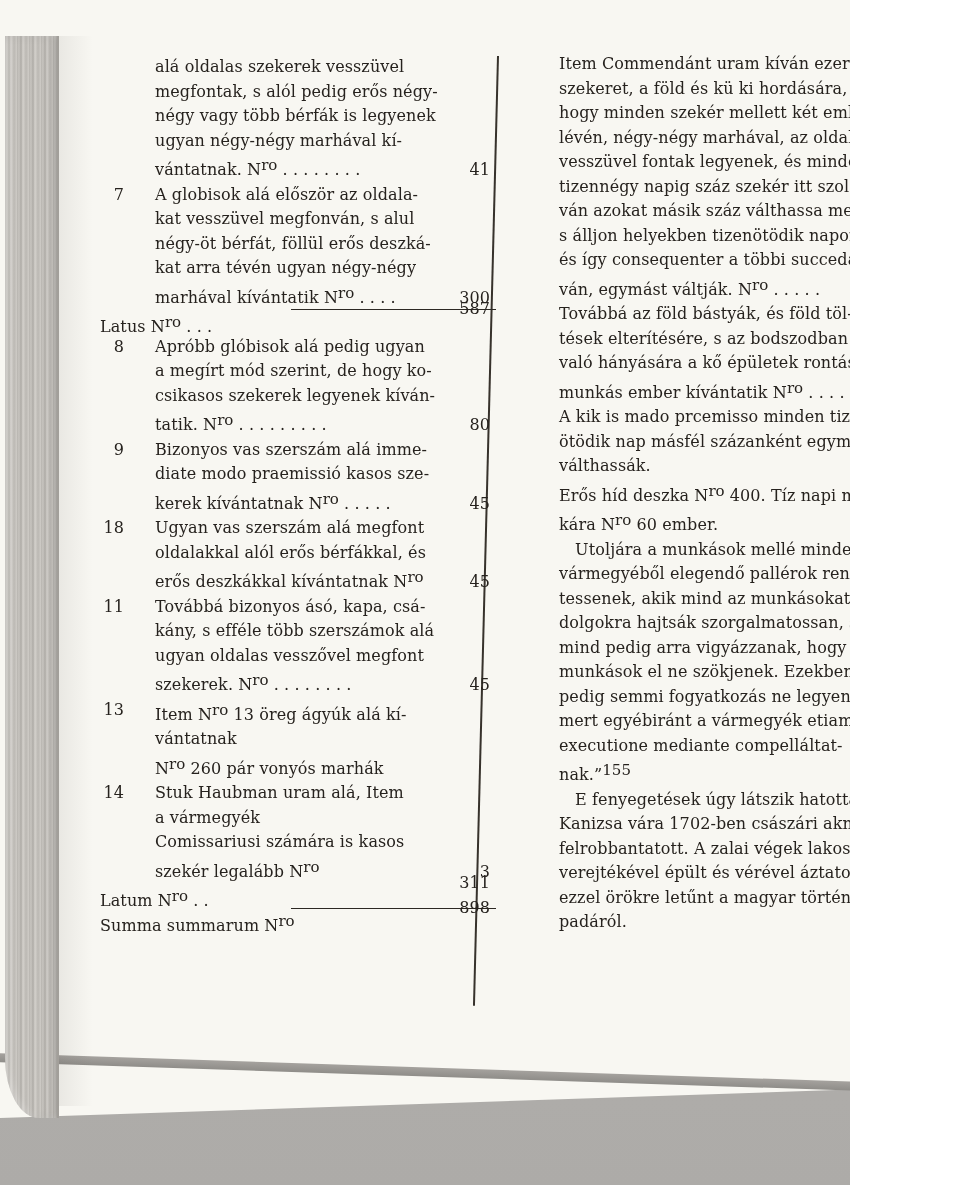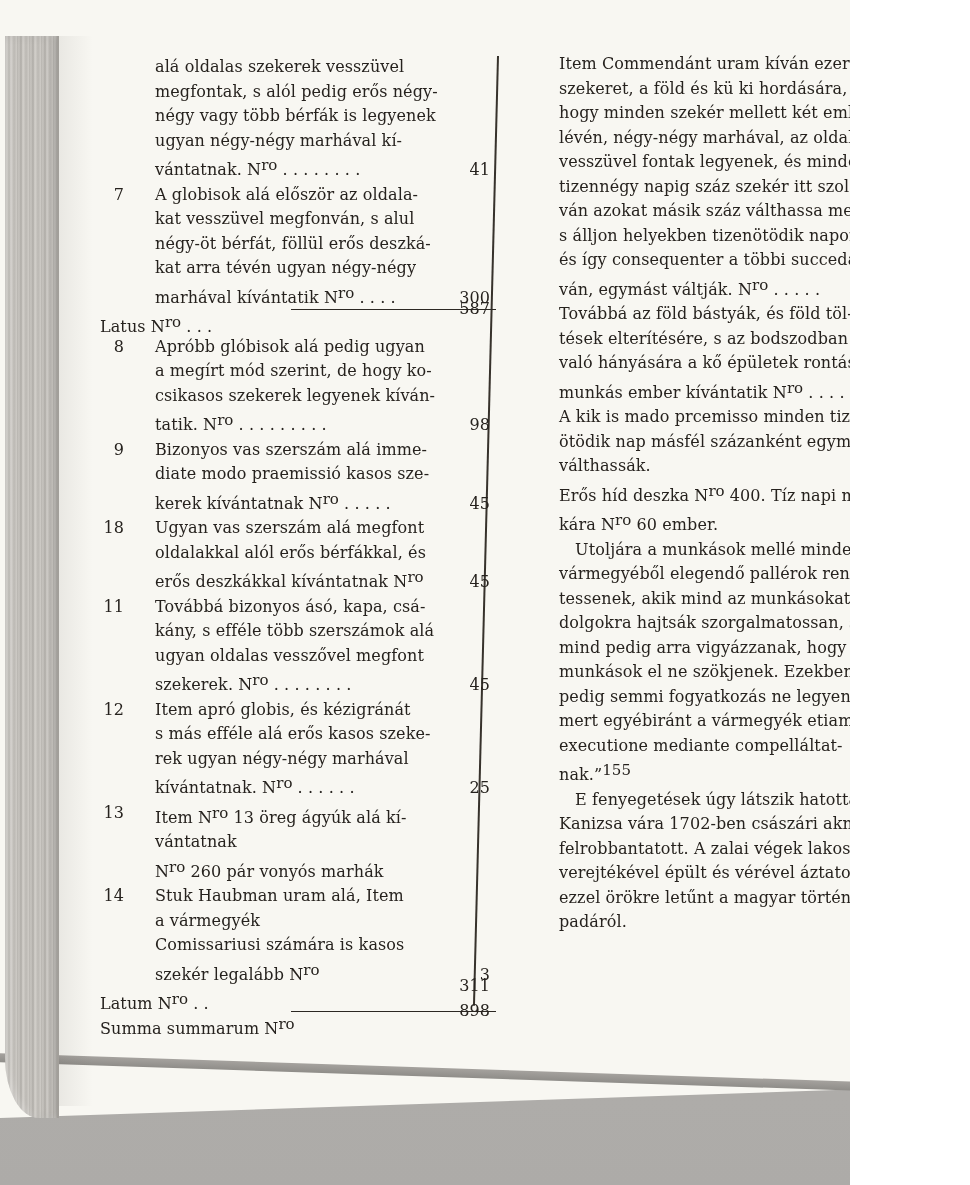--- a/index.html
+++ b/index.html
@@ -90,46 +90,41 @@
 
     <div class="sum-row">
       <span class="rule"></span>
       <span class="sum-label">Latus N<sup>ro</sup> . . .</span>
       <span class="val">587</span>
     </div>
 
     <div class="item">
       <span class="num">8</span>
       <span class="body">Apróbb glóbisok alá pedig ugyan<br>a megírt mód szerint, de hogy ko-<br>csikasos szekerek legyenek kíván-<br>tatik. N<sup>ro</sup>  .  .  .  .  .  .  .  .  .</span>
-      <span class="val">98</span>
+      <span class="val">80</span>
     </div>
 
     <div class="item">
       <span class="num">9</span>
       <span class="body">Bizonyos vas szerszám alá imme-<br>diate modo praemissió kasos sze-<br>kerek kívántatnak N<sup>ro</sup> . . . . .</span>
       <span class="val">45</span>
     </div>
 
     <div class="item">
       <span class="num">18</span>
       <span class="body">Ugyan vas szerszám alá megfont<br>oldalakkal alól erős bérfákkal, és<br>erős deszkákkal kívántatnak N<sup>ro</sup></span>
       <span class="val">45</span>
     </div>
 
     <div class="item">
       <span class="num">11</span>
       <span class="body">Továbbá bizonyos ásó, kapa, csá-<br>kány, s efféle több szerszámok alá<br>ugyan oldalas vesszővel megfont<br>szekerek. N<sup>ro</sup> .  .  .  .  .  .  .  .</span>
       <span class="val">45</span>
     </div>
 
-    <div class="item">
-      <span class="num">12</span>
-      <span class="body">Item apró globis, és kézigránát<br>s más efféle alá erős kasos szeke-<br>rek ugyan négy-négy marhával<br>kívántatnak. N<sup>ro</sup>  .  .  .  .  .  .</span>
-      <span class="val">25</span>
-    </div>
 
     <div class="item">
       <span class="num">13</span>
       <span class="body">Item N<sup>ro</sup> 13 öreg ágyúk alá kí-<br>vántatnak<br>N<sup>ro</sup> 260 pár vonyós marhák</span>
       <span class="val"></span>
     </div>
 
     <div class="item">
       <span class="num">14</span>
       <span class="body">Stuk Haubman uram alá, Item<br>a vármegyék<br>Comissariusi számára is kasos<br>szekér legalább N<sup>ro</sup></span>

